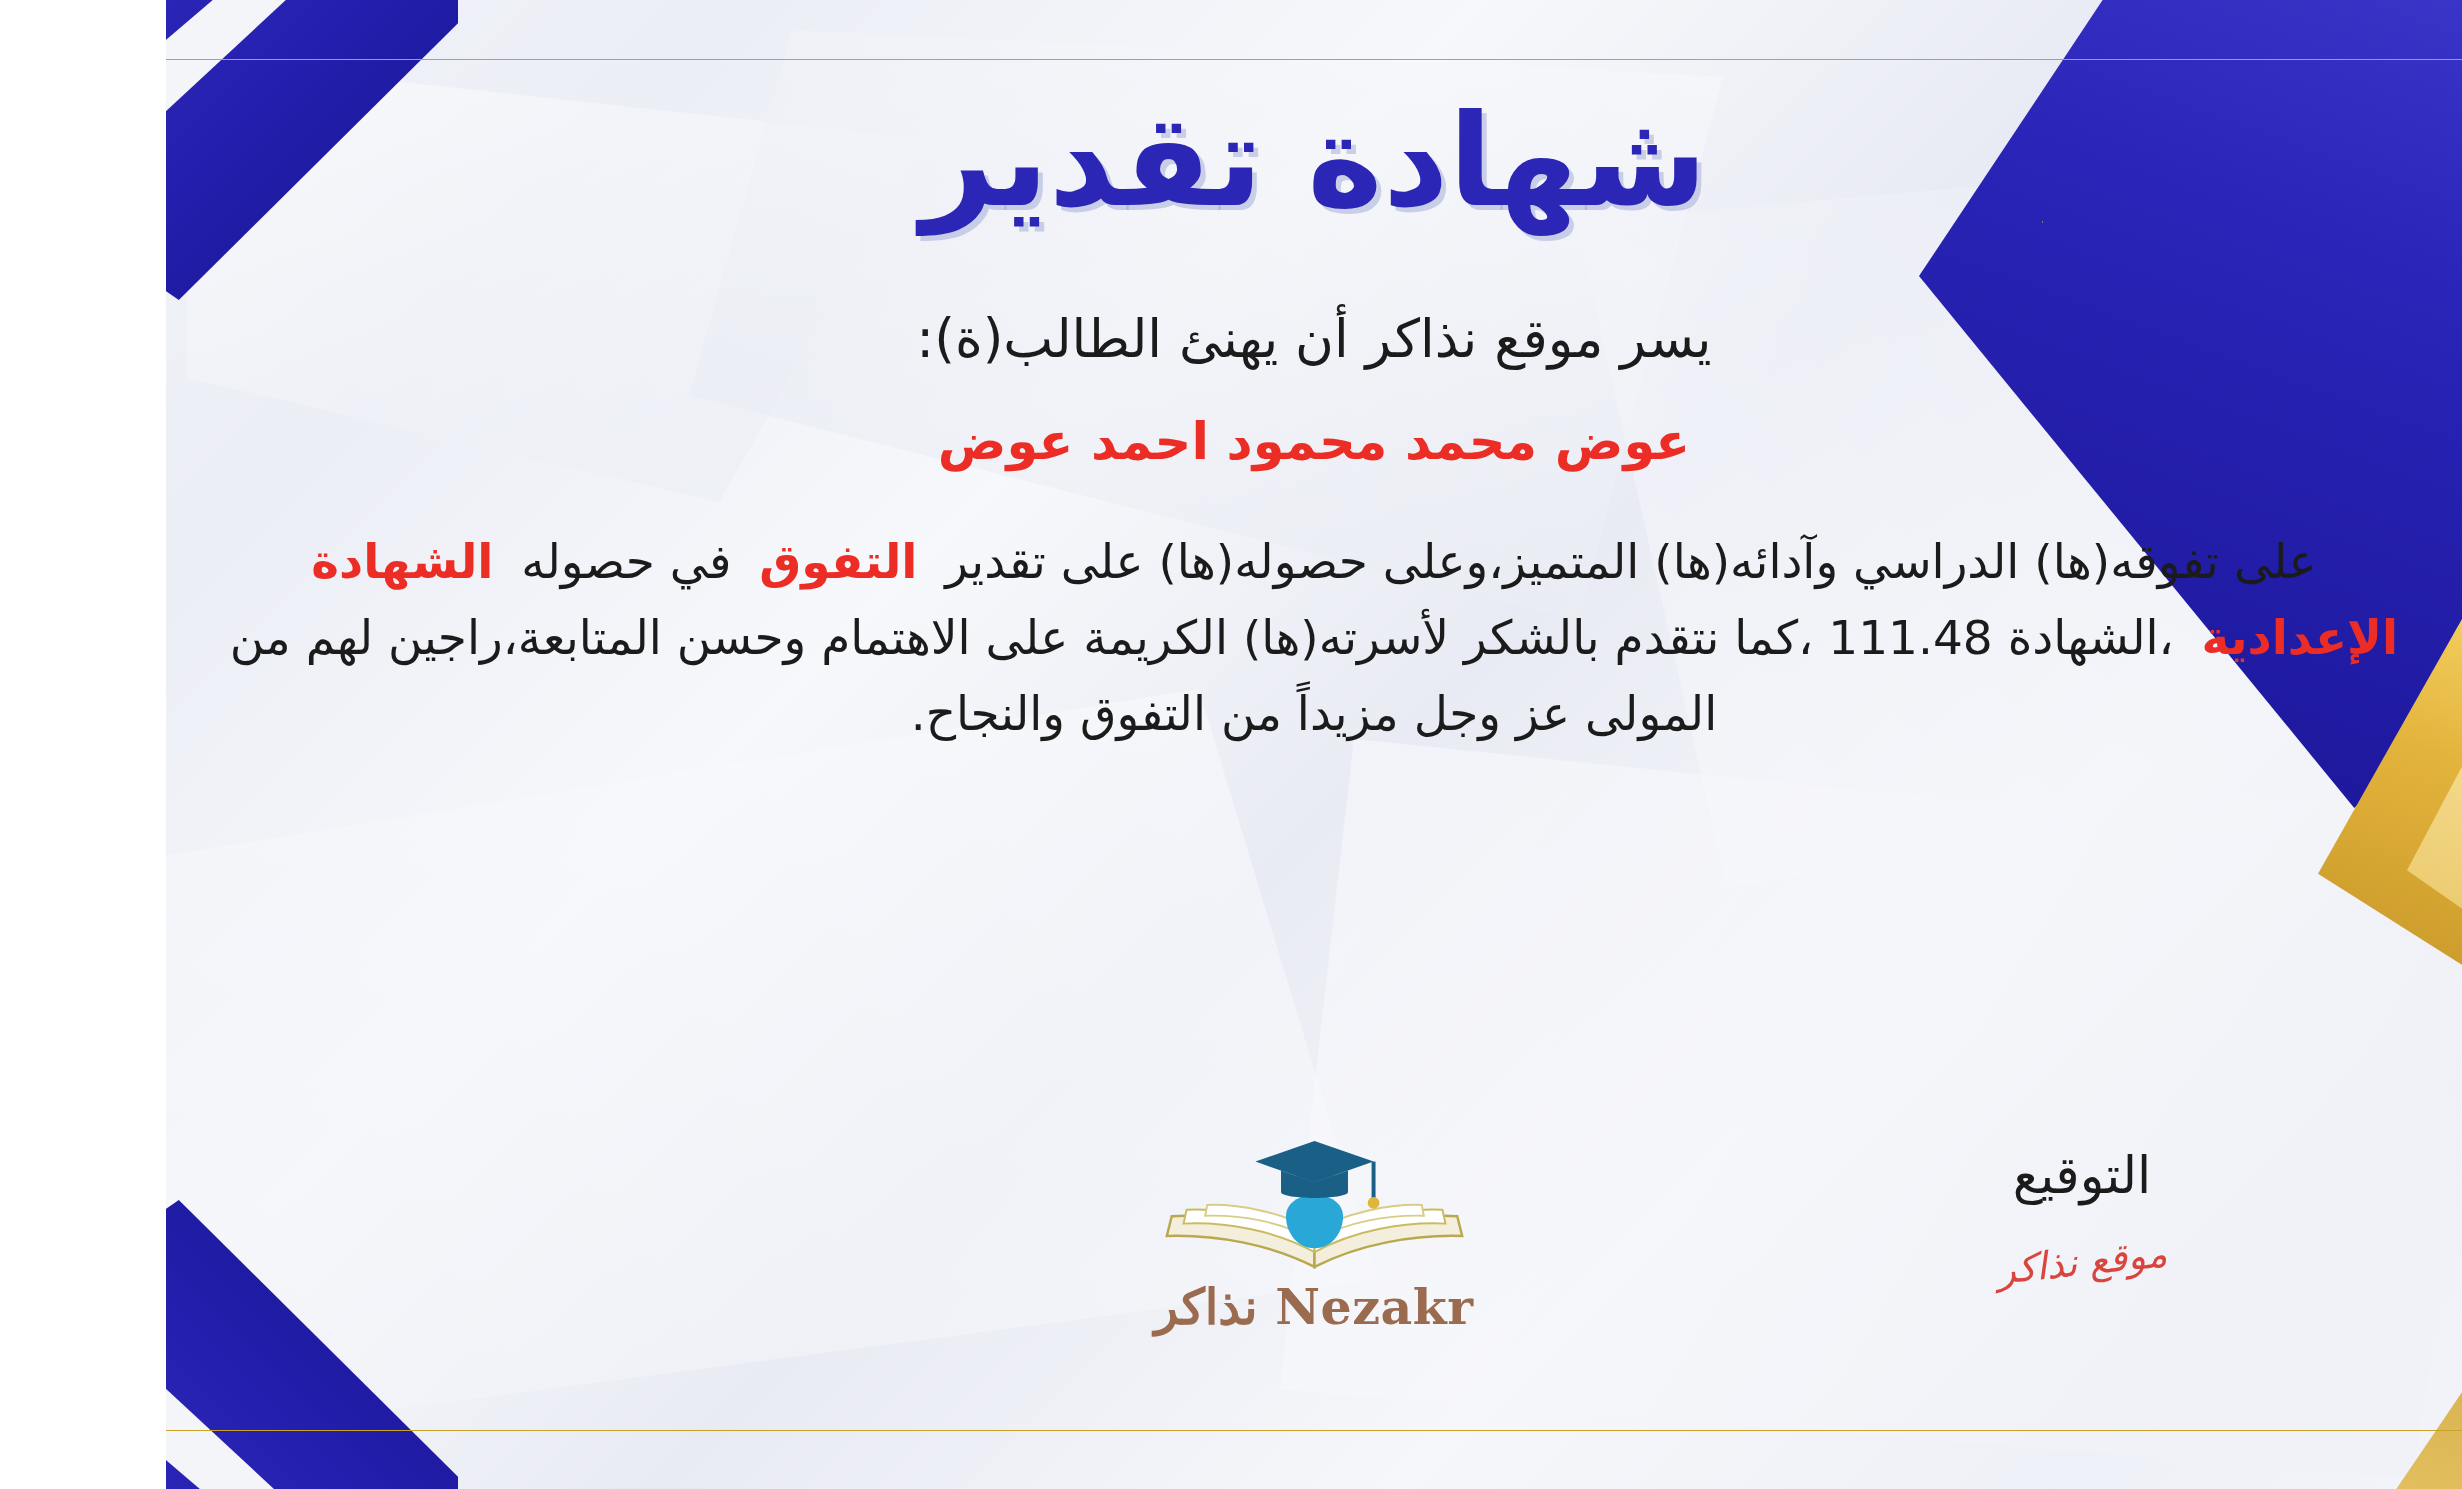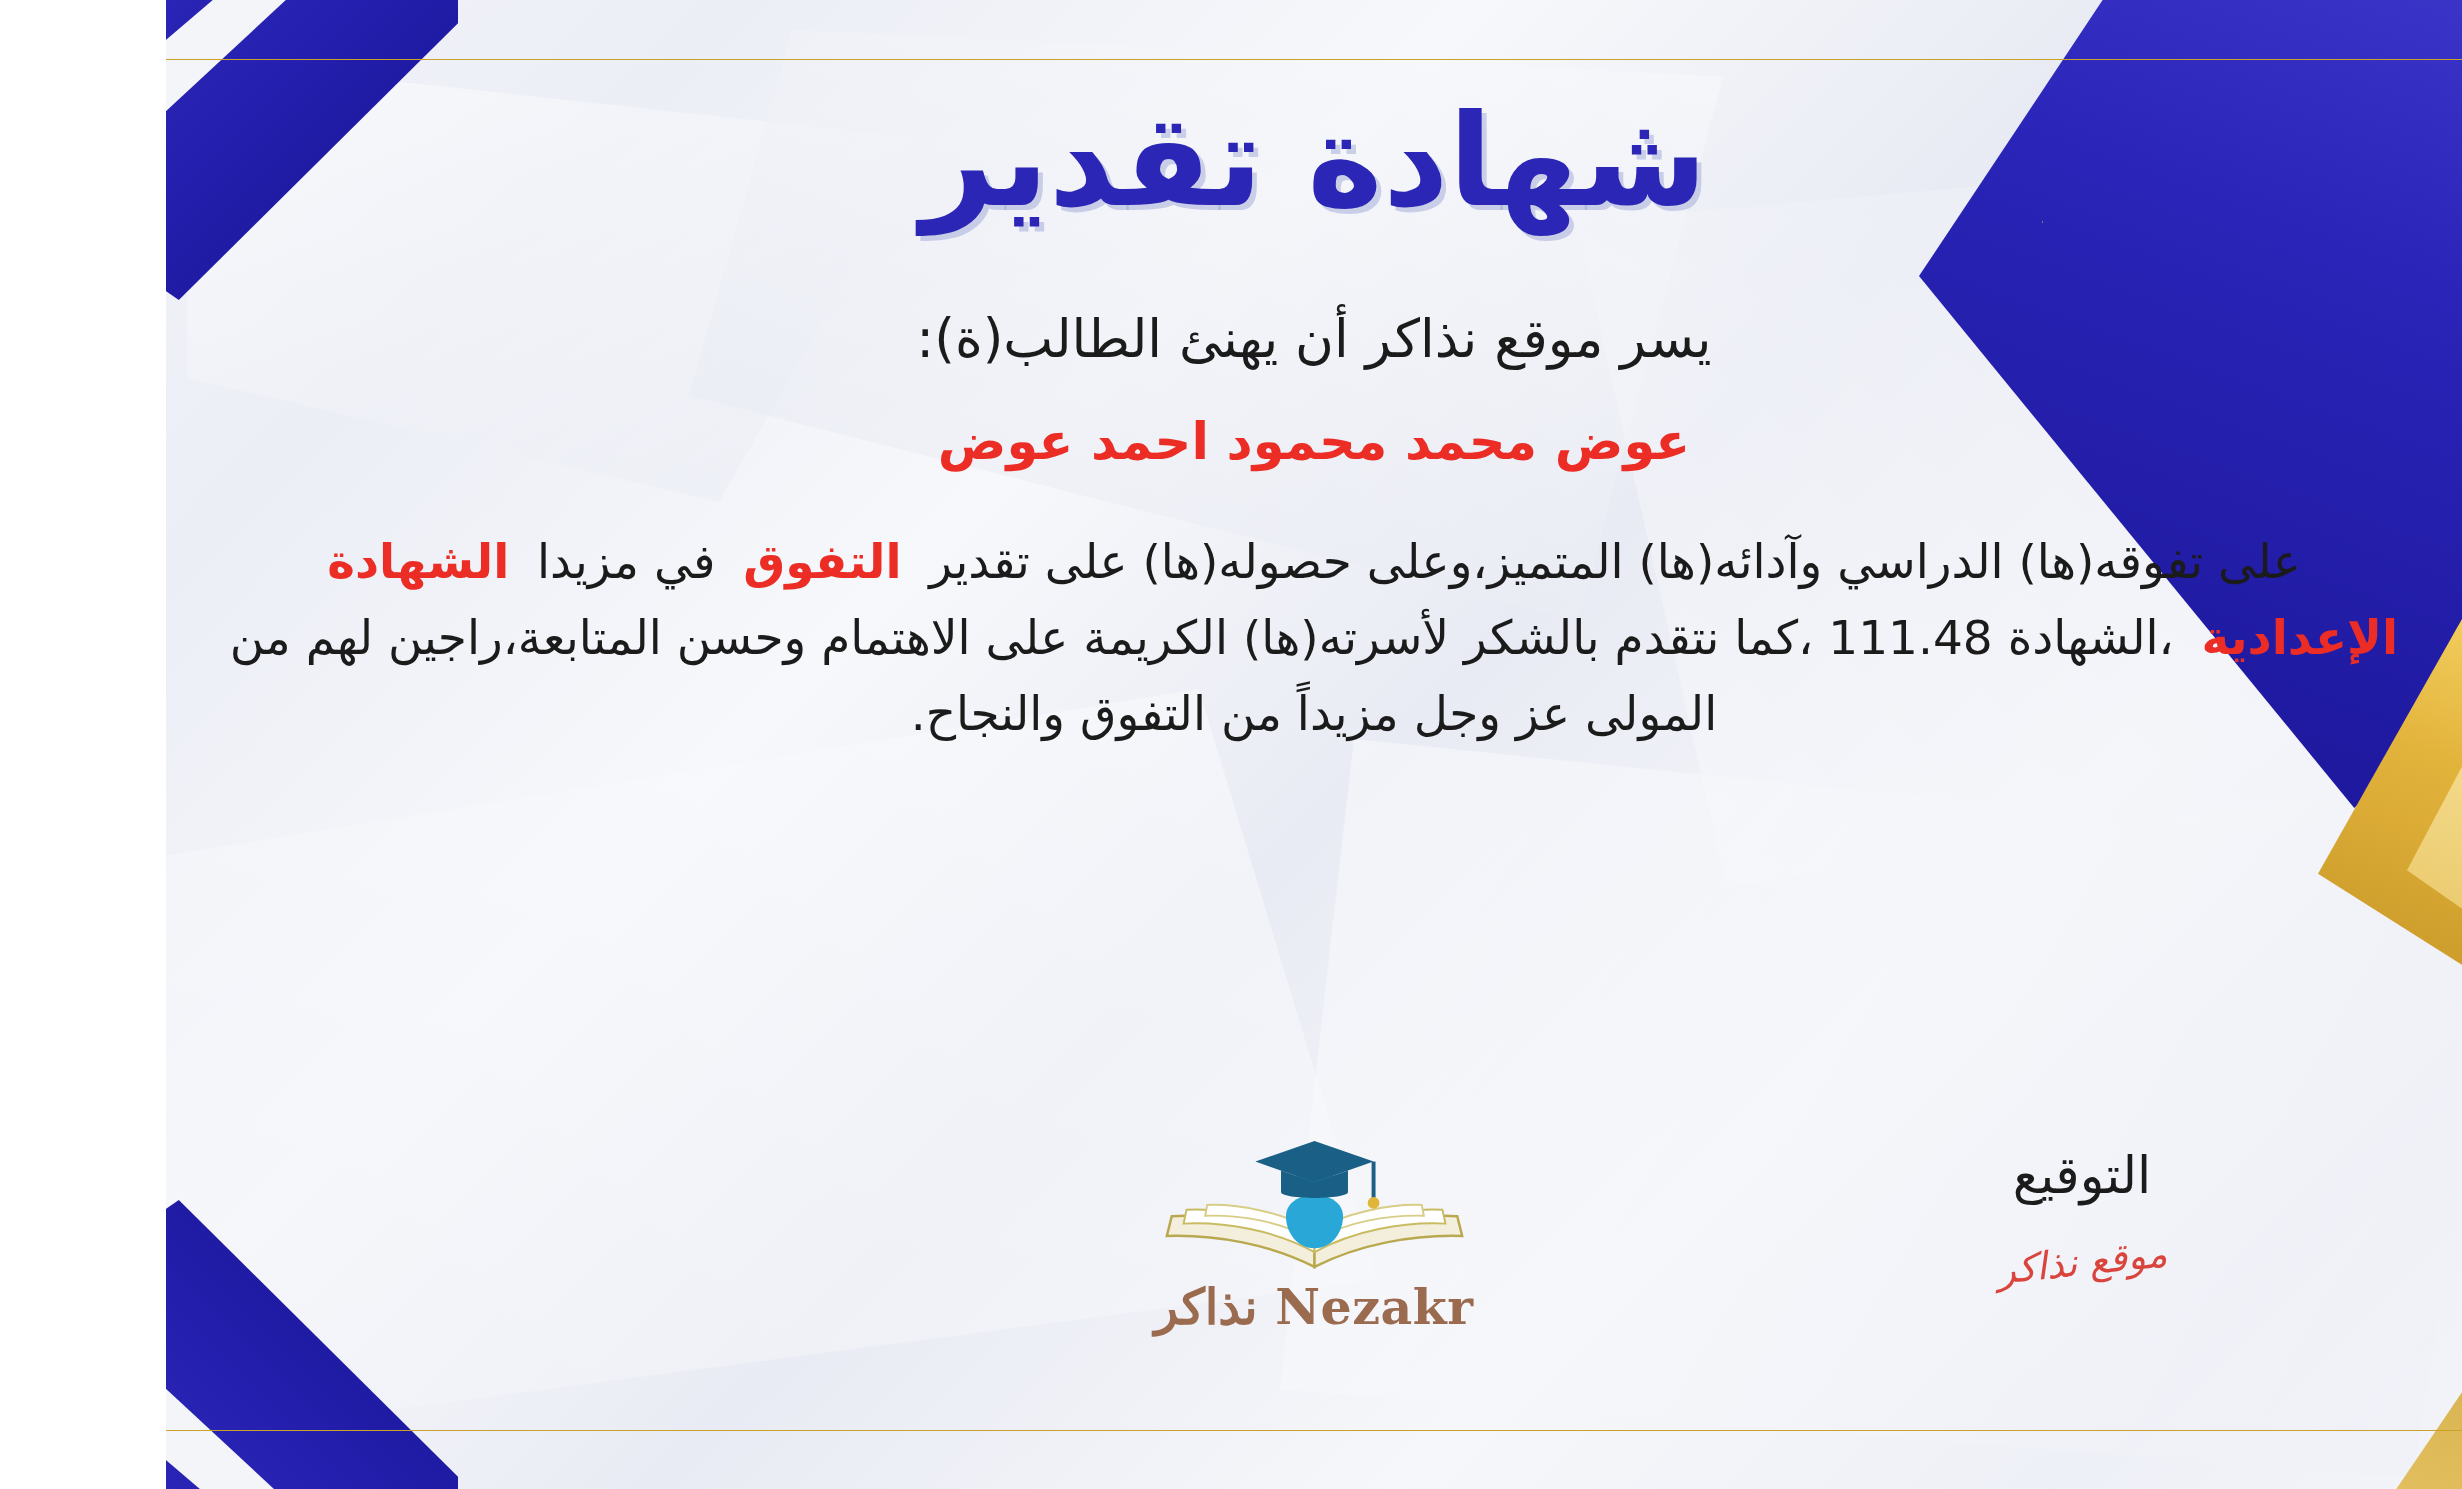--- a/index.html
+++ b/index.html
@@ -261,21 +261,21 @@
 
     <div class="cert-title">شهادة تقدير</div>
 
     <div class="intro-line">يسر موقع نذاكر أن يهنئ الطالب(ة):</div>
 
     <div class="student-name">عوض محمد محمود احمد عوض</div>
 
     <div class="body-text">
       <span>على تفوقه(ها) الدراسي وآدائه(ها) المتميز،وعلى حصوله(ها) على تقدير</span>
       <span class="hl">التفوق</span>
-      <span>في مزيدا</span>
+      <span>في حصوله</span>
       <span class="hl">الشهادة الإعدادية</span>
       <span>،الشهادة</span>
       <span>111.48</span>
       <span>،كما نتقدم بالشكر لأسرته(ها) الكريمة على الاهتمام وحسن المتابعة،راجين لهم من المولى عز وجل مزيداً من التفوق والنجاح.</span>
     </div>
   </div>
 
   <div class="footer-row">
 
     <div class="signature-block">

